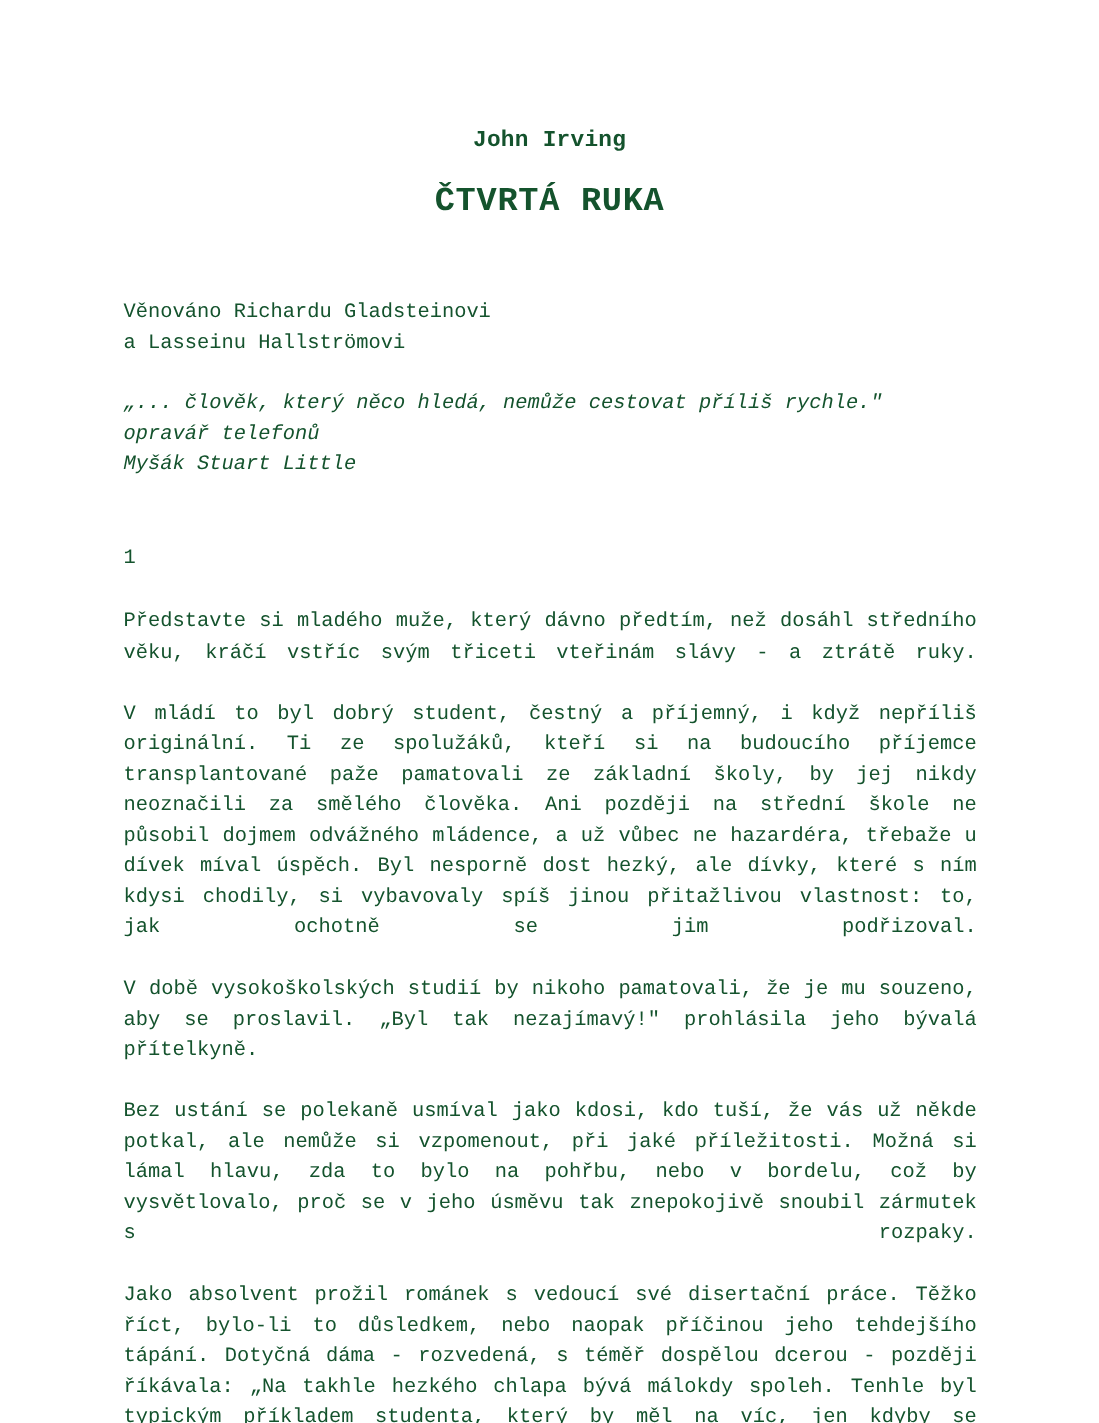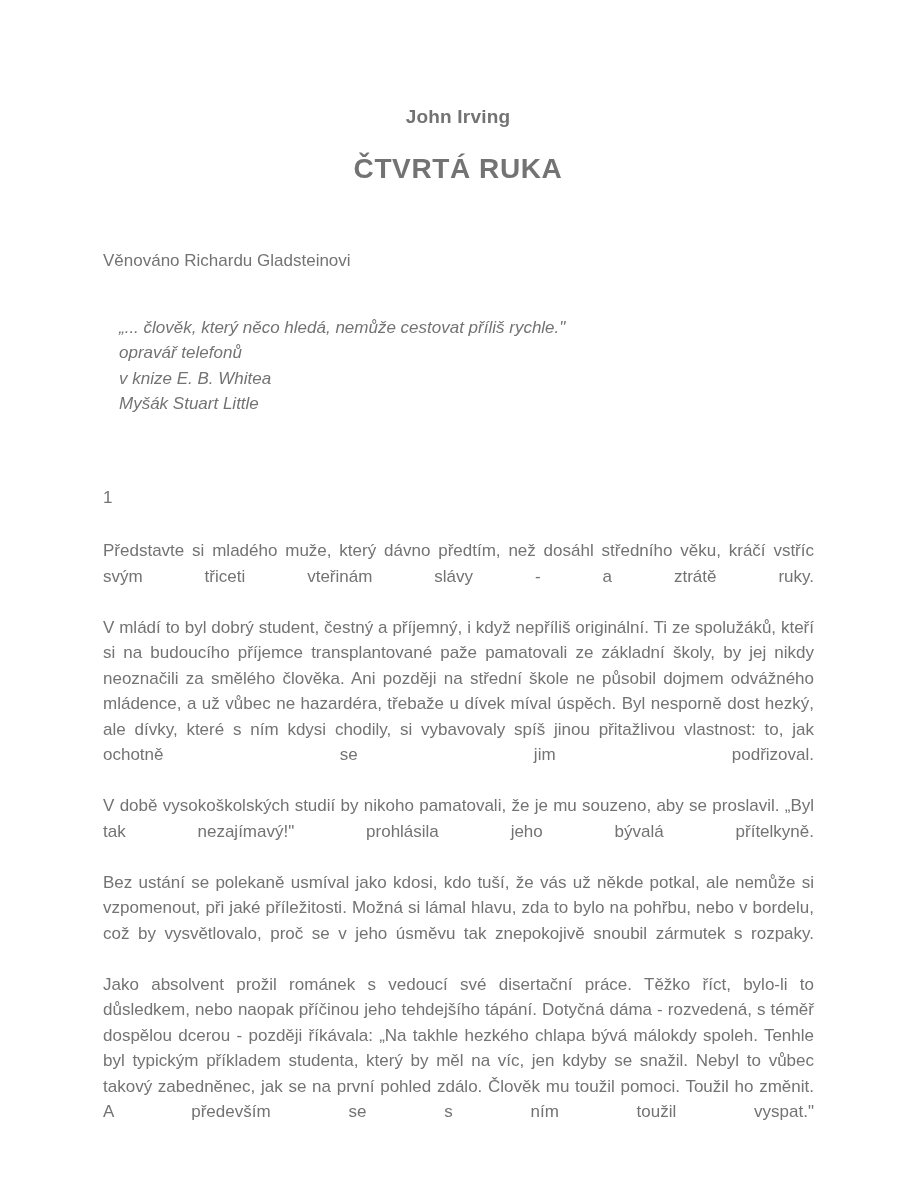--- a/index.html
+++ b/index.html
@@ -6,22 +6,22 @@
     margin: 0;
     padding: 0;
     background: #ffffff;
   }
   .page {
     position: relative;
     width: 916px;
     height: 1186px;
     background: #ffffff;
     overflow: hidden;
-    font-family: Liberation Sans, sans-serif;
-    color: #737373;
+    font-family: Liberation Mono, monospace;
+    color: #14532d;
     -webkit-font-smoothing: antialiased;
   }
 
   
   .title-block {
     position: absolute;
     left: 0;
     top: 104px;
     width: 916px;
     text-align: center;
@@ -54,21 +54,21 @@
     font-size: 17px;
     line-height: 25.5px;
     margin: 0;
   }
   .dedication div { white-space: pre; }
 
   .epigraph {
     font-size: 17px;
     line-height: 25.5px;
     font-style: italic;
-    margin: 16px;
+    margin: 0;
     padding-top: 25px;
   }
   .epigraph div { white-space: pre; }
 
   .chapter-heading {
     font-size: 17px;
     line-height: 25.5px;
     margin: 0;
     padding-top: 52px;
   }
@@ -101,26 +101,26 @@
 
   <div class="title-block">
     <div class="author-name">John Irving</div>
     <div class="book-title">ČTVRTÁ RUKA</div>
   </div>
 
   <div class="text-column">
 
     <div class="dedication">
       <div>Věnováno Richardu Gladsteinovi</div>
+      <div>a Lasseinu Hallströmovi</div>
     </div>
 
     <div class="epigraph">
       <div>„... člověk, který něco hledá, nemůže cestovat příliš rychle."</div>
       <div>opravář telefonů</div>
-      <div>v knize E. B. Whitea</div>
       <div>Myšák Stuart Little</div>
     </div>
 
     <div class="chapter-heading">
       <div>1</div>
     </div>
 
     <div class="body-text">
       <p>Představte si mladého muže, který dávno předtím, než dosáhl středního věku, kráčí vstříc svým třiceti vteřinám slávy - a ztrátě ruky.</p>
       <p>V mládí to byl dobrý student, čestný a příjemný, i když nepříliš originální. Ti ze spolužáků, kteří si na budoucího příjemce transplantované paže pamatovali ze základní školy, by jej nikdy neoznačili za smělého člověka. Ani později na střední škole ne působil dojmem odvážného mládence, a už vůbec ne hazardéra, třebaže u dívek míval úspěch. Byl nesporně dost hezký, ale dívky, které s ním kdysi chodily, si vybavovaly spíš jinou přitažlivou vlastnost: to, jak ochotně se jim podřizoval.</p>

